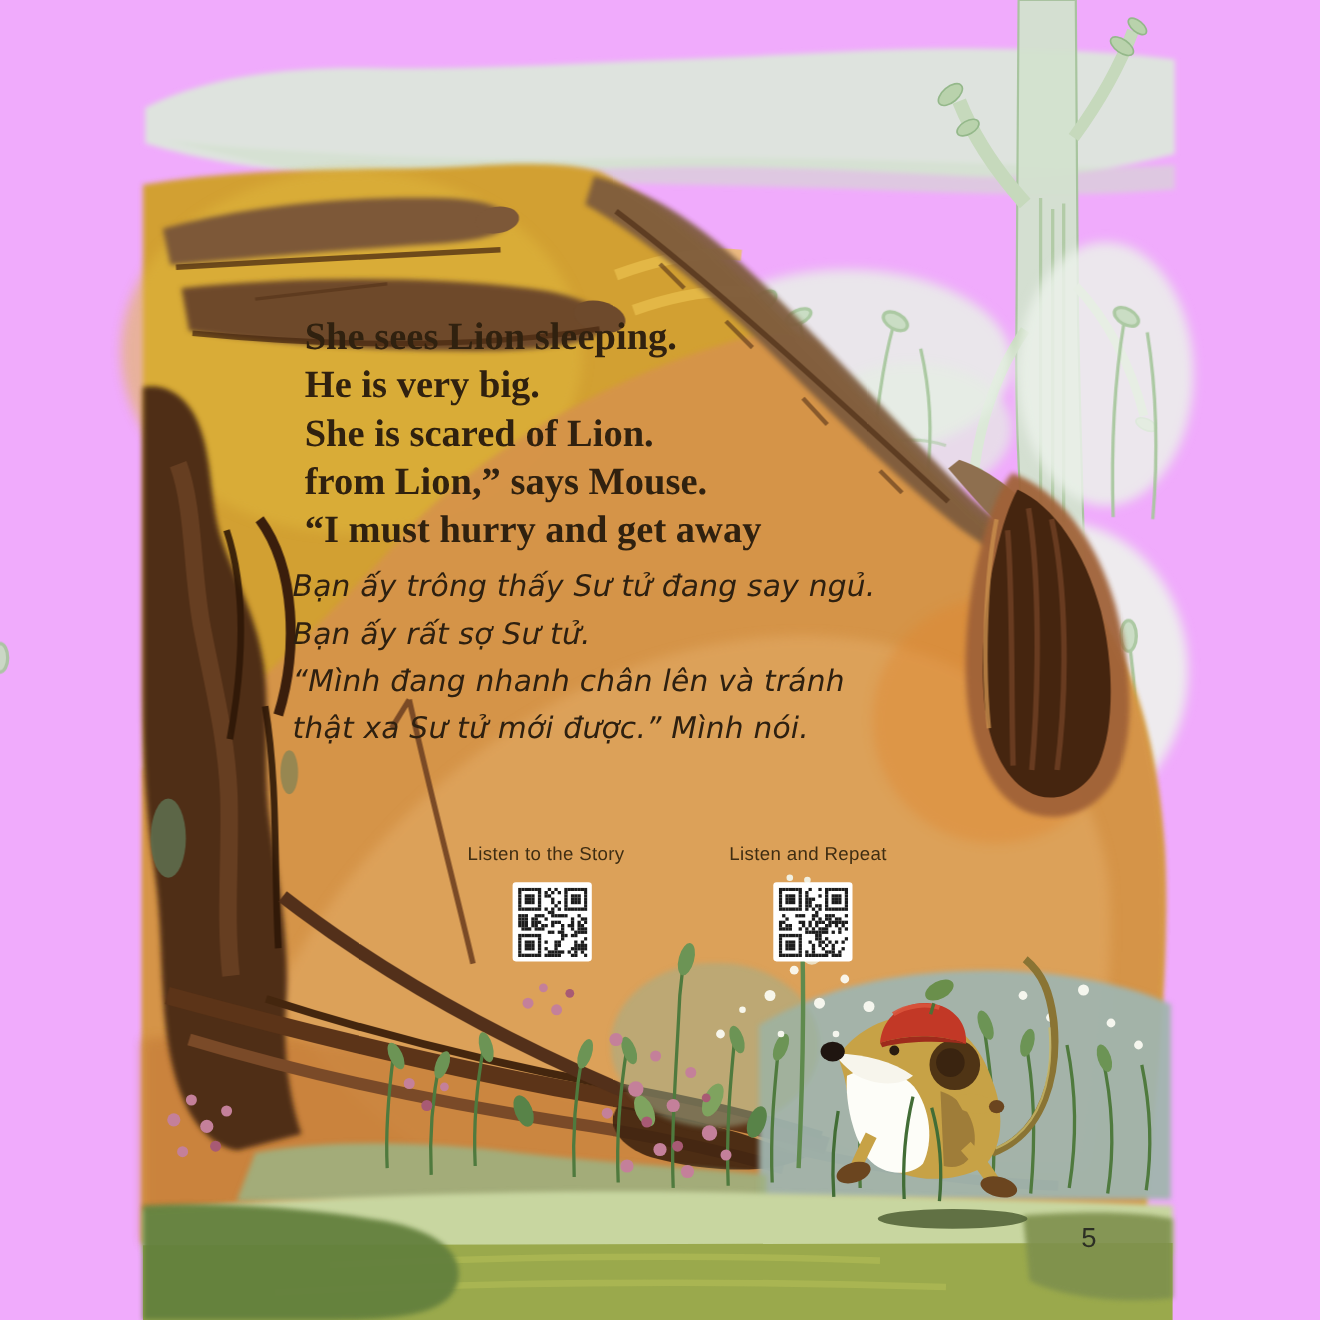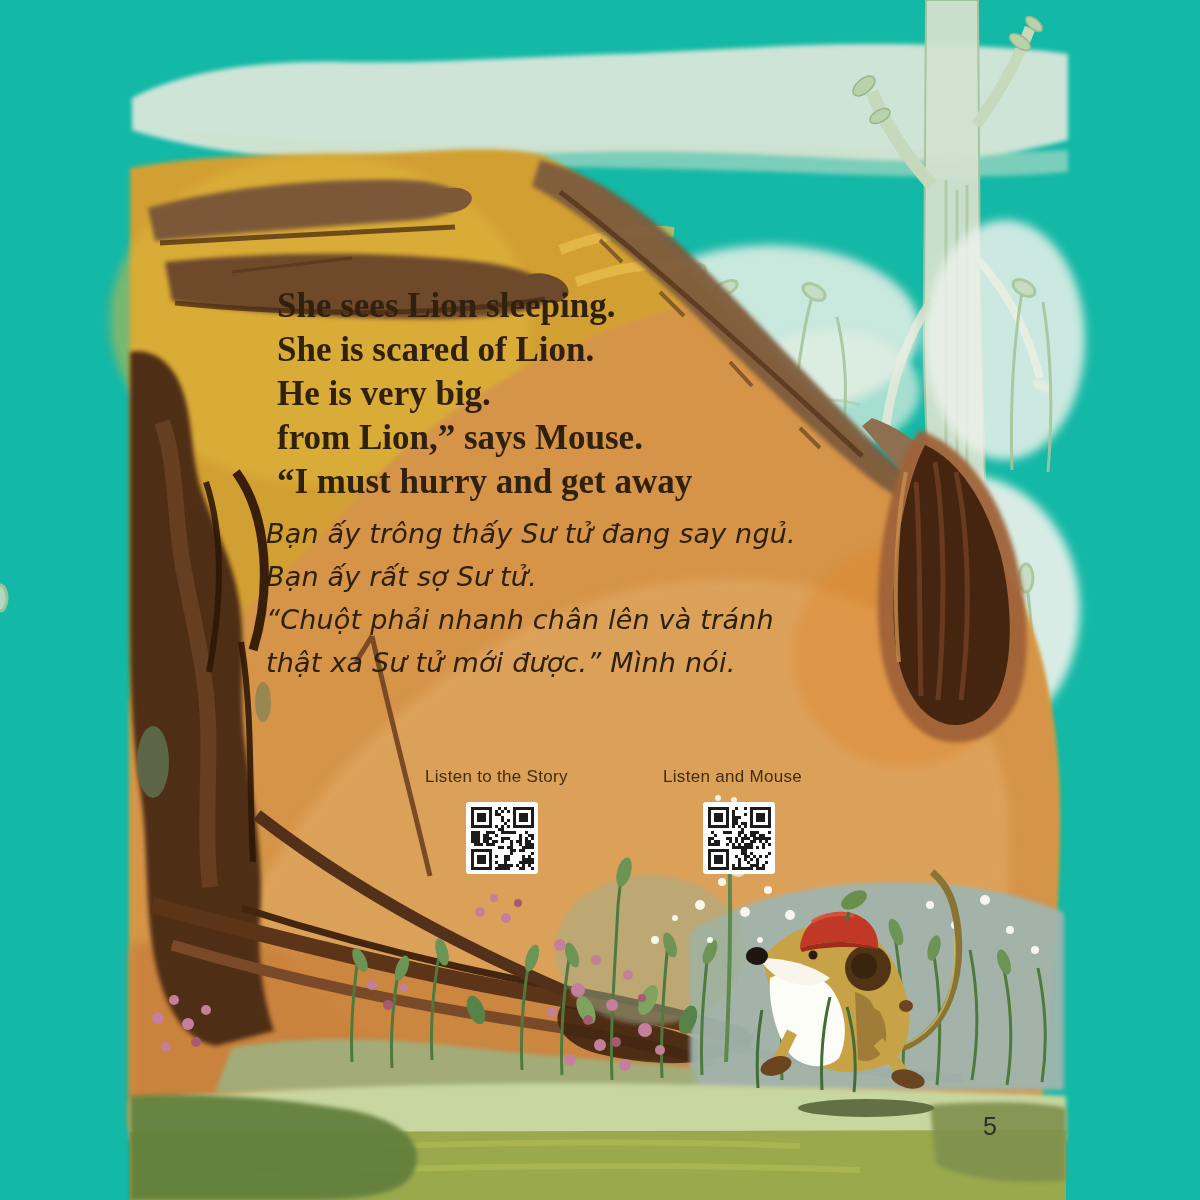--- a/index.html
+++ b/index.html
@@ -1,16 +1,16 @@
 <!DOCTYPE html>
 <html><head>
 <meta charset="utf-8">
 <style>
   html,body{margin:0;padding:0;background:#ffffff;}
-  .page{position:relative;width:1200px;height:1200px;background:#14b8a6;overflow:hidden;
+  .page{position:relative;width:1200px;height:1200px;background:#f0abfc;overflow:hidden;
         font-family:"Liberation Sans",sans-serif;}
   .illustration{position:absolute;left:0;top:0;width:1200px;height:1200px;}
   .text-layer{position:absolute;left:0;top:0;width:1200px;height:1200px;}
   .en-block{position:absolute;left:277px;top:284px;}
   .en-line{font-family:"Liberation Serif","DejaVu Serif",serif;font-weight:700;
            font-size:35px;line-height:44px;color:#30210f;white-space:nowrap;}
   .vi-block{position:absolute;left:266px;top:512px;font-style:italic;}
   .vi-line{font-family:"DejaVu Sans","Liberation Sans",sans-serif;font-weight:400;
            font-size:27px;line-height:43px;color:#2e2010;white-space:nowrap;letter-spacing:.2px;}
   .audio-label{position:absolute;font-size:17px;color:#3f2d12;text-align:left;
@@ -297,35 +297,35 @@
       <path d="M822,1090 C820,1052 824,1022 830,997"></path>
       <path d="M854,1092 C857,1062 854,1032 847,1007"></path>
       <path d="M758,1088 C756,1058 758,1032 762,1010"></path>
     </g>
   </svg>
 
   <div class="text-layer">
 
     <div class="en-block">
       <div class="en-line">She sees Lion sleeping.</div>
+      <div class="en-line">He is very big.</div>
       <div class="en-line">She is scared of Lion.</div>
-      <div class="en-line">He is very big.</div>
       <div class="en-line">from Lion,” says Mouse.</div>
       <div class="en-line">“I must hurry and get away</div>
     </div>
 
     <div class="vi-block">
       <div class="vi-line">Bạn ấy trông thấy Sư tử đang say ngủ.</div>
       <div class="vi-line">Bạn ấy rất sợ Sư tử.</div>
-      <div class="vi-line">“Chuột phải nhanh chân lên và tránh</div>
+      <div class="vi-line">“Mình đang nhanh chân lên và tránh</div>
       <div class="vi-line">thật xa Sư tử mới được.” Mình nói.</div>
     </div>
 
     <div class="audio-label label-story">Listen to the Story</div>
-    <div class="audio-label label-repeat">Listen and Mouse</div>
+    <div class="audio-label label-repeat">Listen and Repeat</div>
 
     <div class="qr-box qr-story" id="qr1"><svg width="63" height="63">
           <rect x="0" y="0" width="3" height="3" fill="#1c1c1c"></rect>
           <rect x="3" y="0" width="3" height="3" fill="#1c1c1c"></rect>
           <rect x="6" y="0" width="3" height="3" fill="#1c1c1c"></rect>
           <rect x="9" y="0" width="3" height="3" fill="#1c1c1c"></rect>
           <rect x="12" y="0" width="3" height="3" fill="#1c1c1c"></rect>
           <rect x="15" y="0" width="3" height="3" fill="#1c1c1c"></rect>
           <rect x="18" y="0" width="3" height="3" fill="#1c1c1c"></rect>
           <rect x="27" y="0" width="3" height="3" fill="#1c1c1c"></rect>

